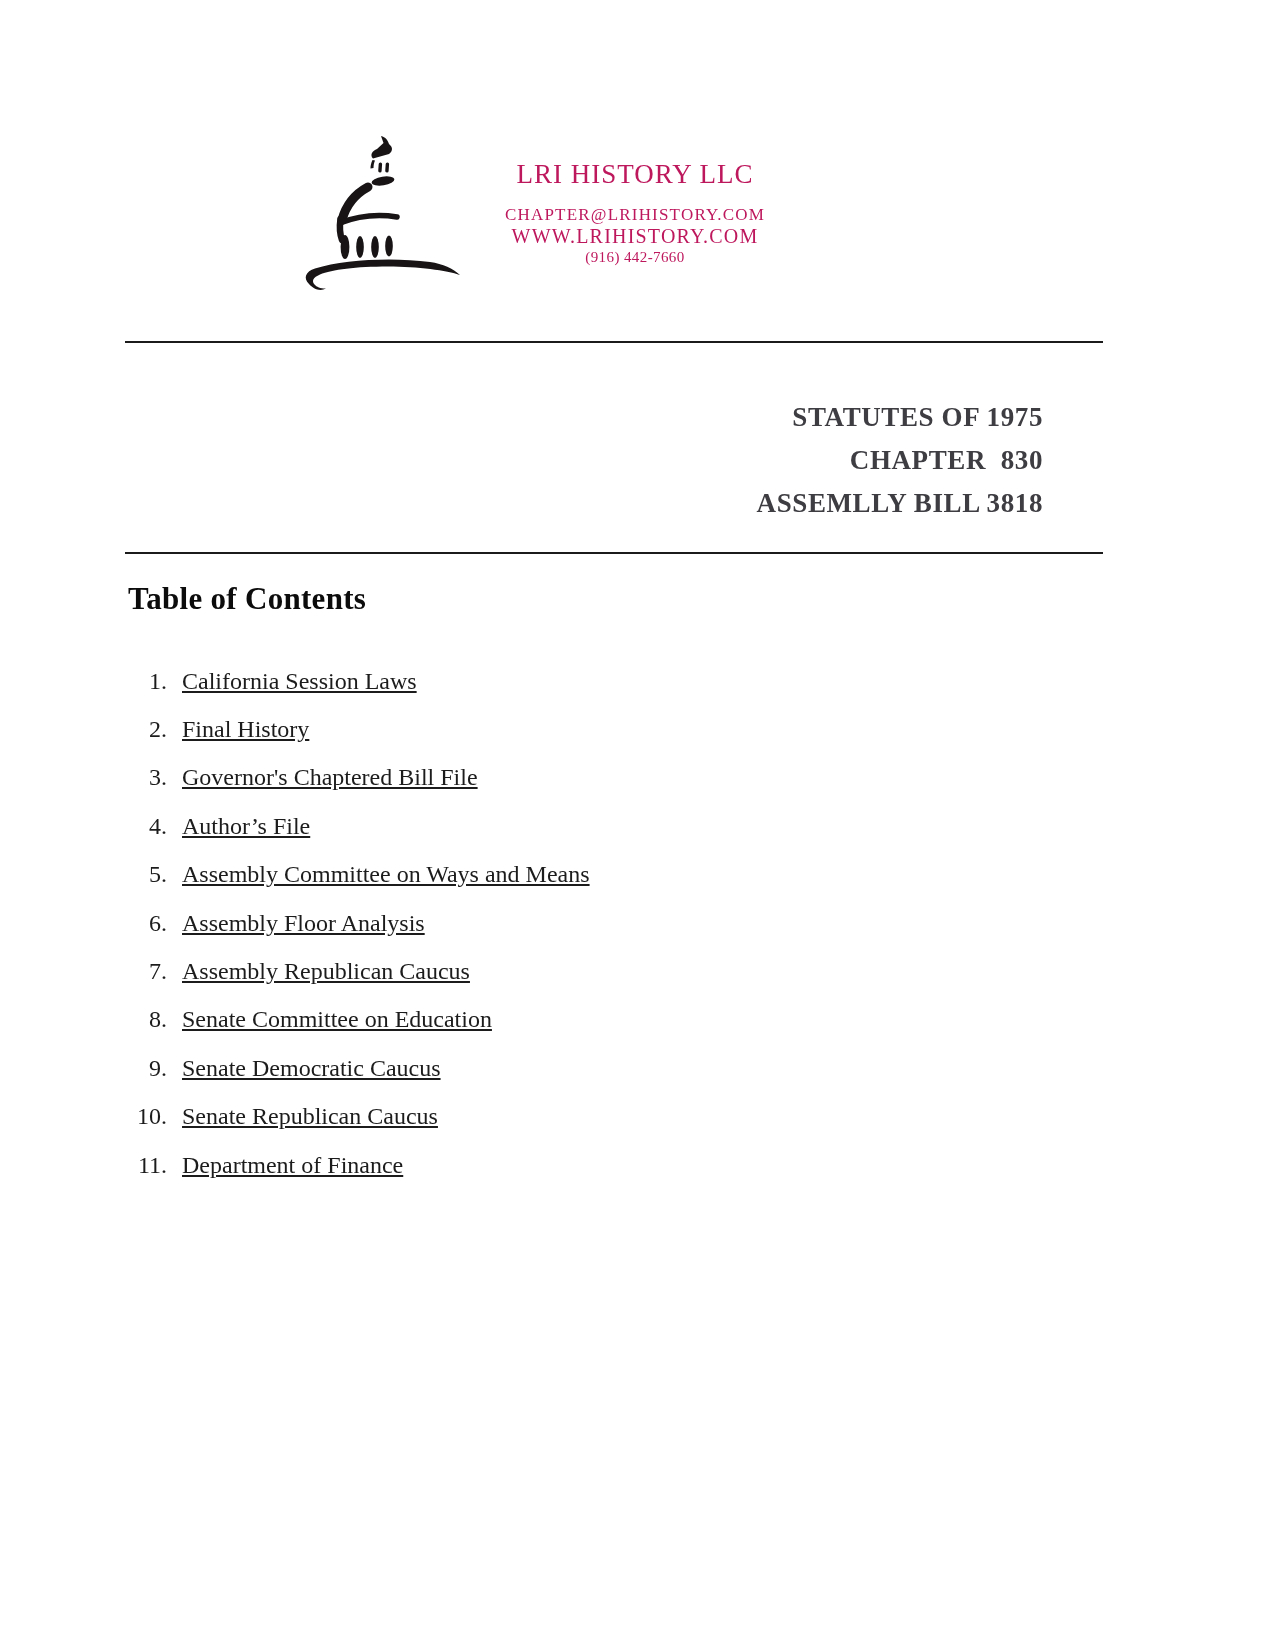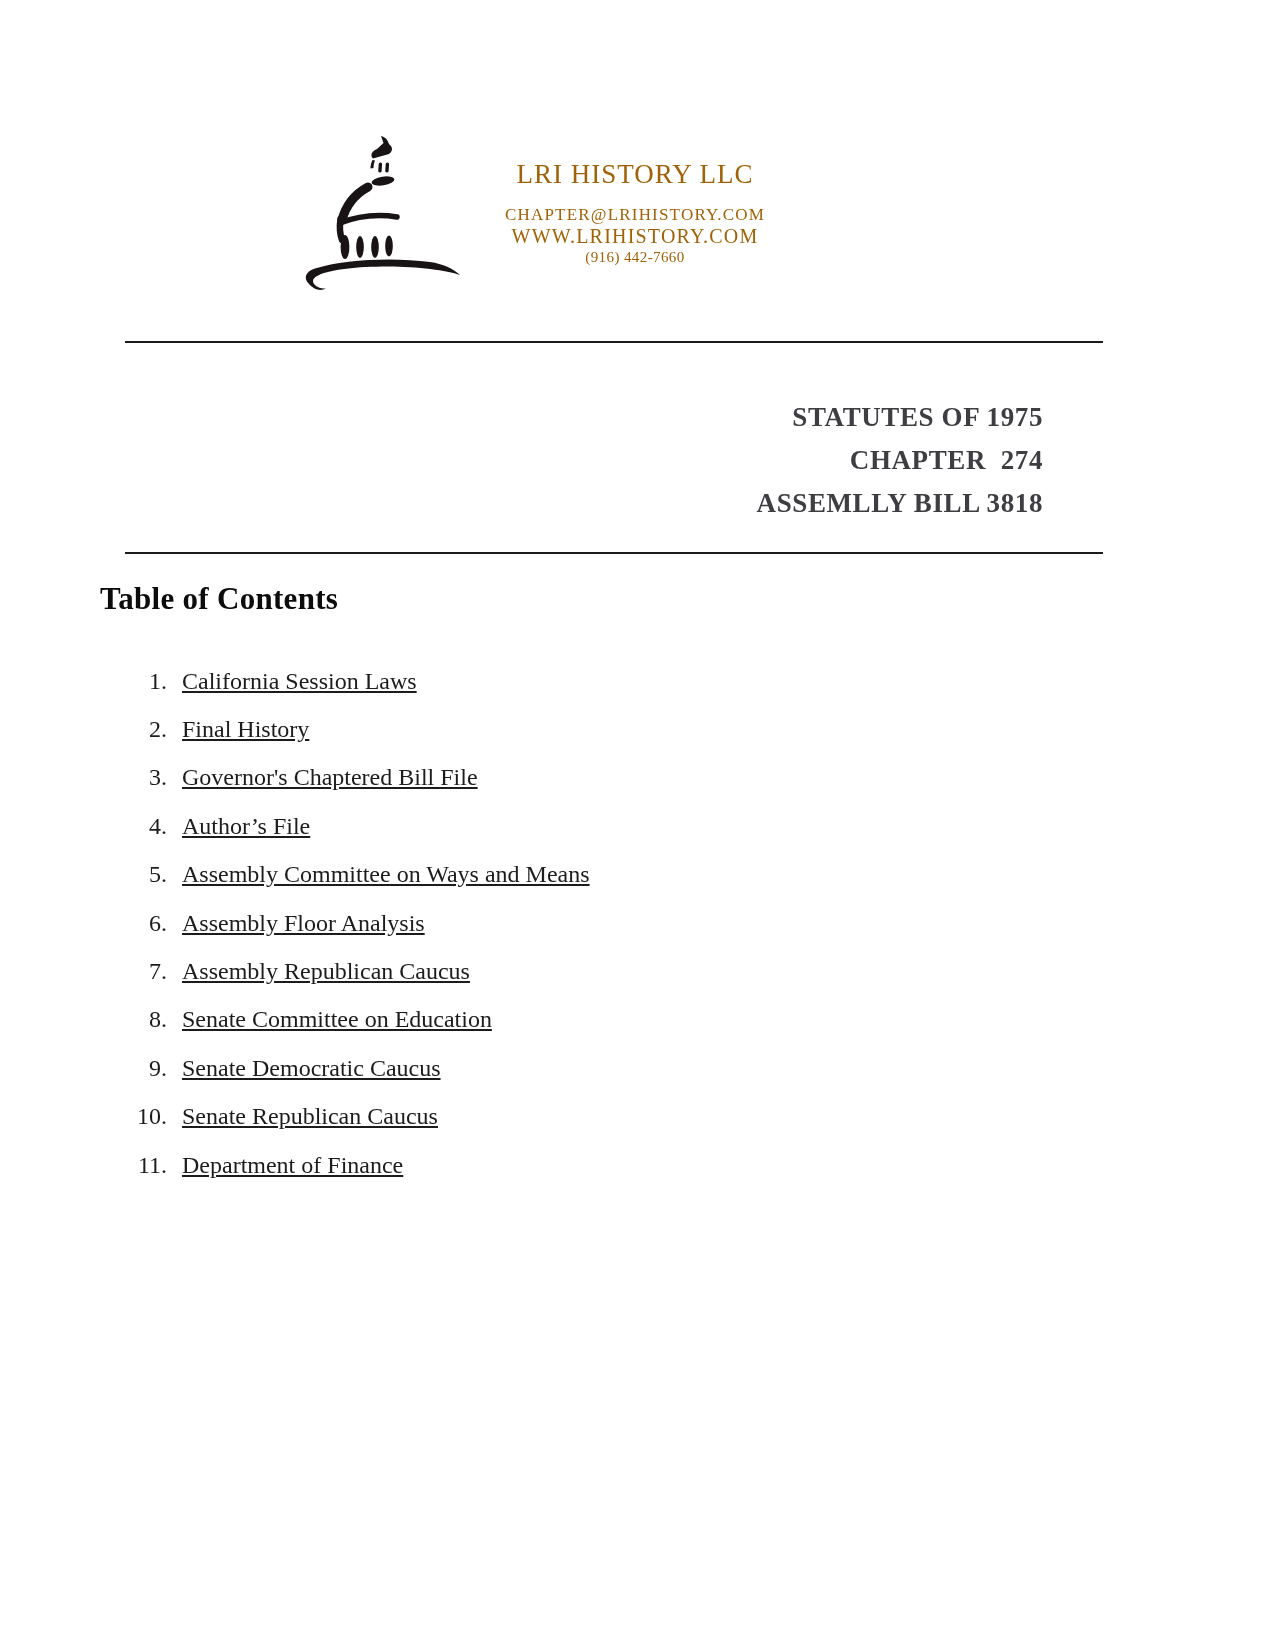--- a/index.html
+++ b/index.html
@@ -22,21 +22,21 @@
     height: 168px;
   }
 
   
   .letterhead {
     position: absolute;
     left: 335px;
     top: 157px;
     width: 600px;
     text-align: center;
-    color: #a16207;
+    color: #be185d;
   }
   .lh-title  { font-size: 27px; line-height: 34px; letter-spacing: 1px; }
   .lh-email  { font-size: 17px; line-height: 22px; letter-spacing: 1.2px; margin-top: 13px; }
   .lh-www    { font-size: 20px; line-height: 21px; letter-spacing: 1.2px; margin-top: 0; }
   .lh-phone  { font-size: 15px; line-height: 20px; letter-spacing: 0.4px; margin-top: 0; }
 
   
   .rule {
     position: absolute;
     left: 125px;
@@ -57,21 +57,21 @@
     font-size: 27px;
     line-height: 43px;
     letter-spacing: 0.6px;
     color: #3d3d42;
   }
   .doc-line { white-space: pre; }
 
   
   .toc-title {
     position: absolute;
-    left: 100px;
+    left: 128px;
     top: 581px;
     font-size: 31px;
     font-weight: bold;
     letter-spacing: 0.3px;
     color: #0c0c0c;
   }
   .toc-list {
     position: absolute;
     left: 100px;
     top: 657px;
@@ -133,21 +133,21 @@
     <div class="lh-email">CHAPTER@LRIHISTORY.COM</div>
     <div class="lh-www">WWW.LRIHISTORY.COM</div>
     <div class="lh-phone">(916) 442-7660</div>
   </div>
 
   <div class="rule rule-top"></div>
   <div class="rule rule-bottom"></div>
 
   <div class="doc-block">
     <div class="doc-line">STATUTES OF 1975</div>
-    <div class="doc-line">CHAPTER  274</div>
+    <div class="doc-line">CHAPTER  830</div>
     <div class="doc-line">ASSEMLLY BILL 3818</div>
   </div>
 
   <div class="toc-title">Table of Contents</div>
 
   <ul class="toc-list">
 
       <li class="toc-item">
         <span class="toc-num">1.</span>
         <span class="toc-label">California Session Laws</span>

